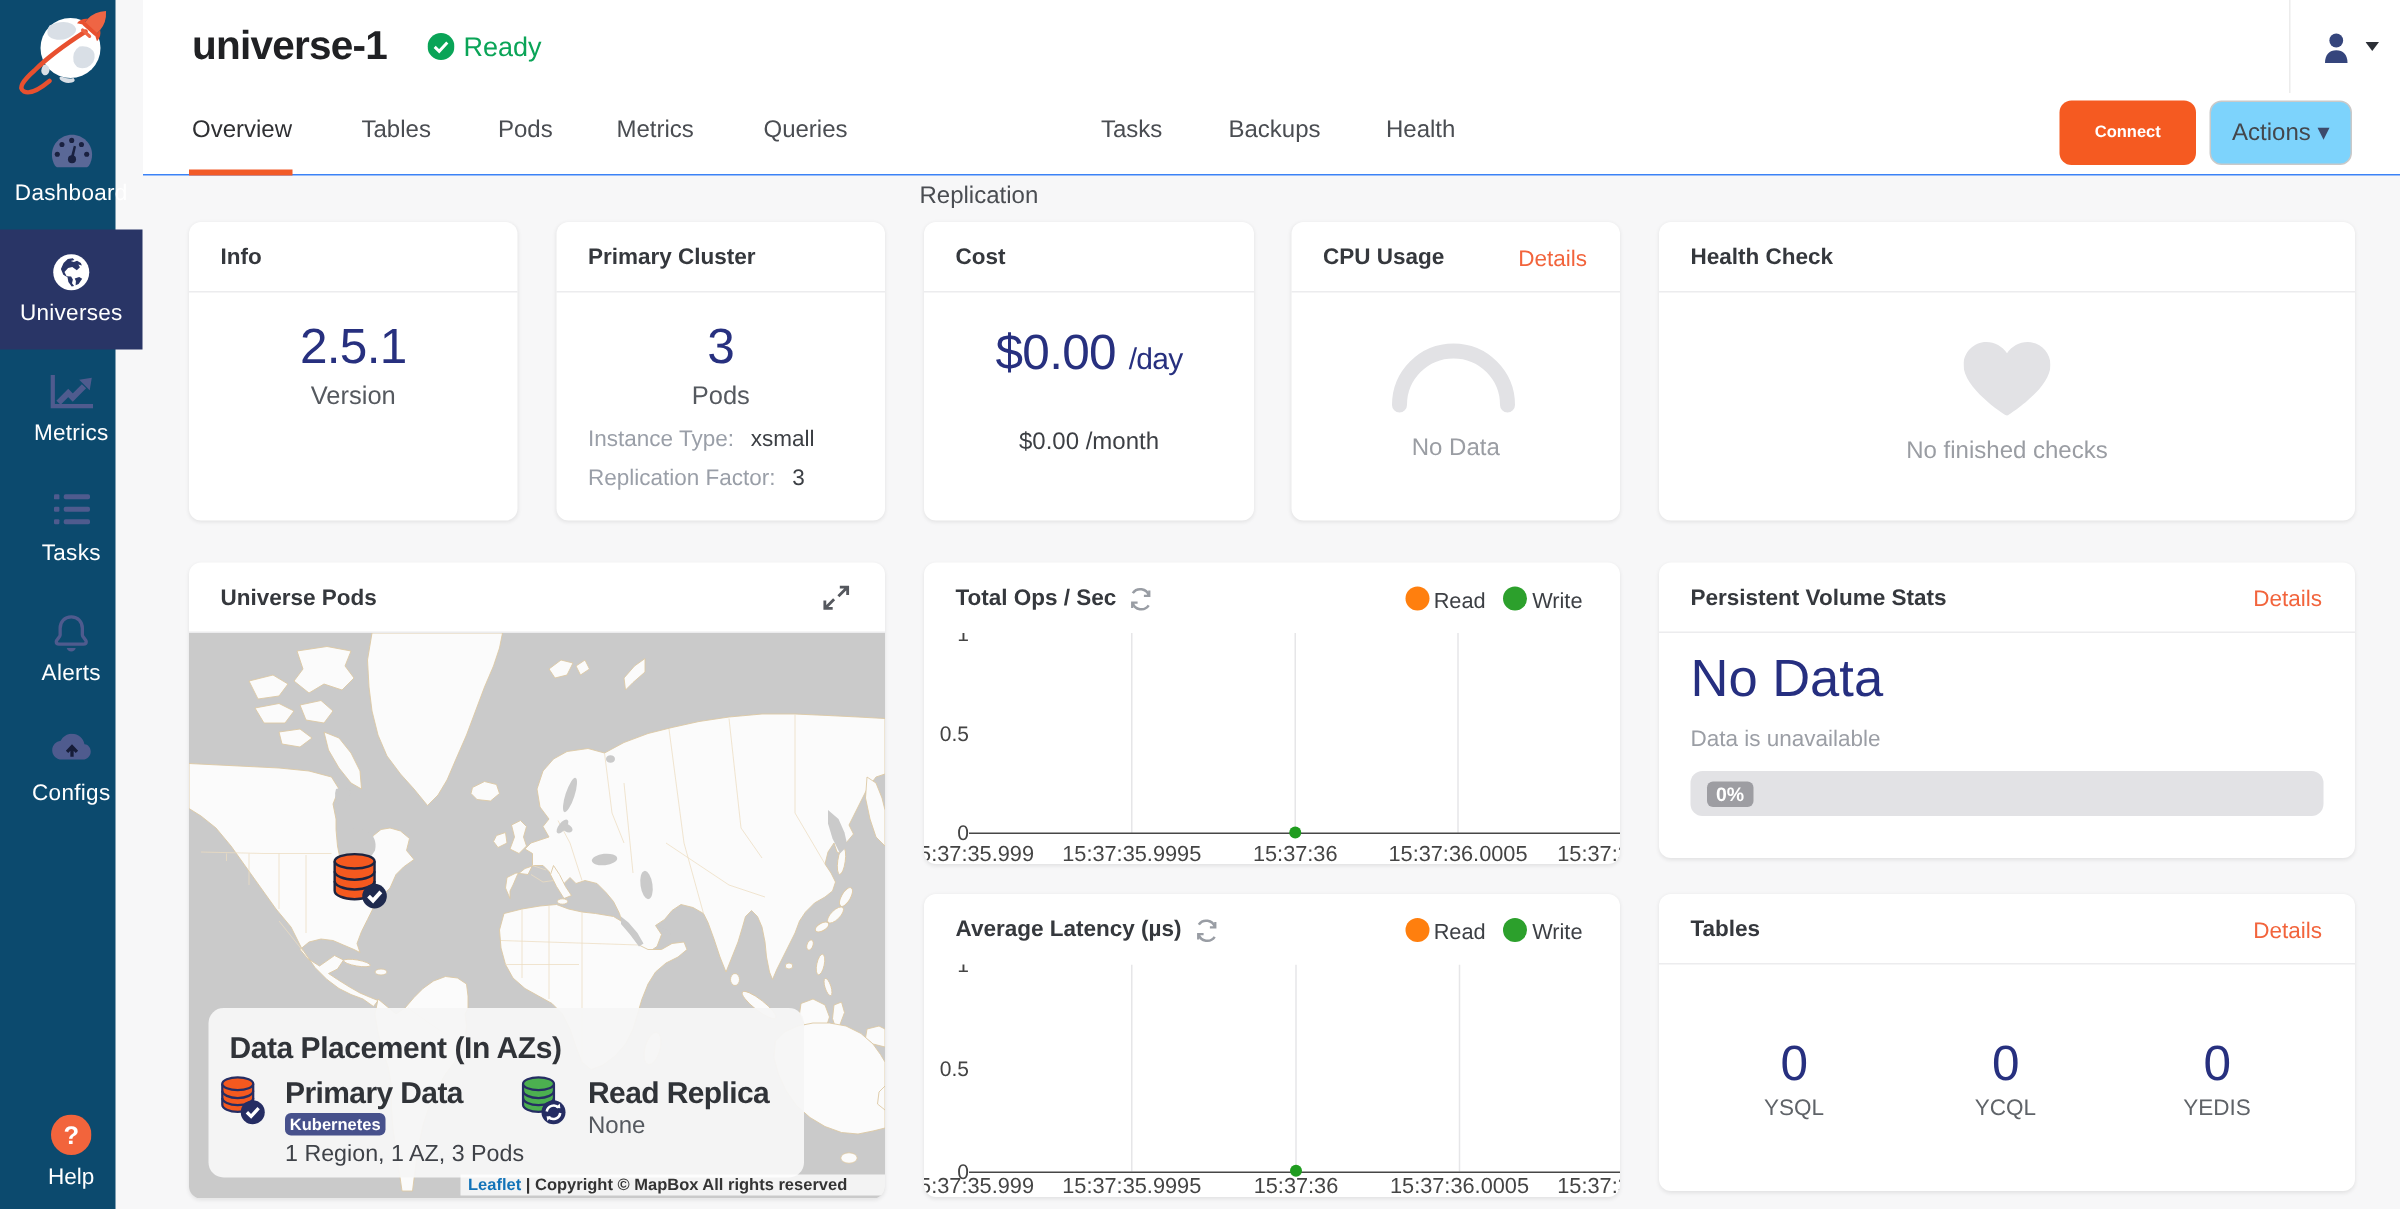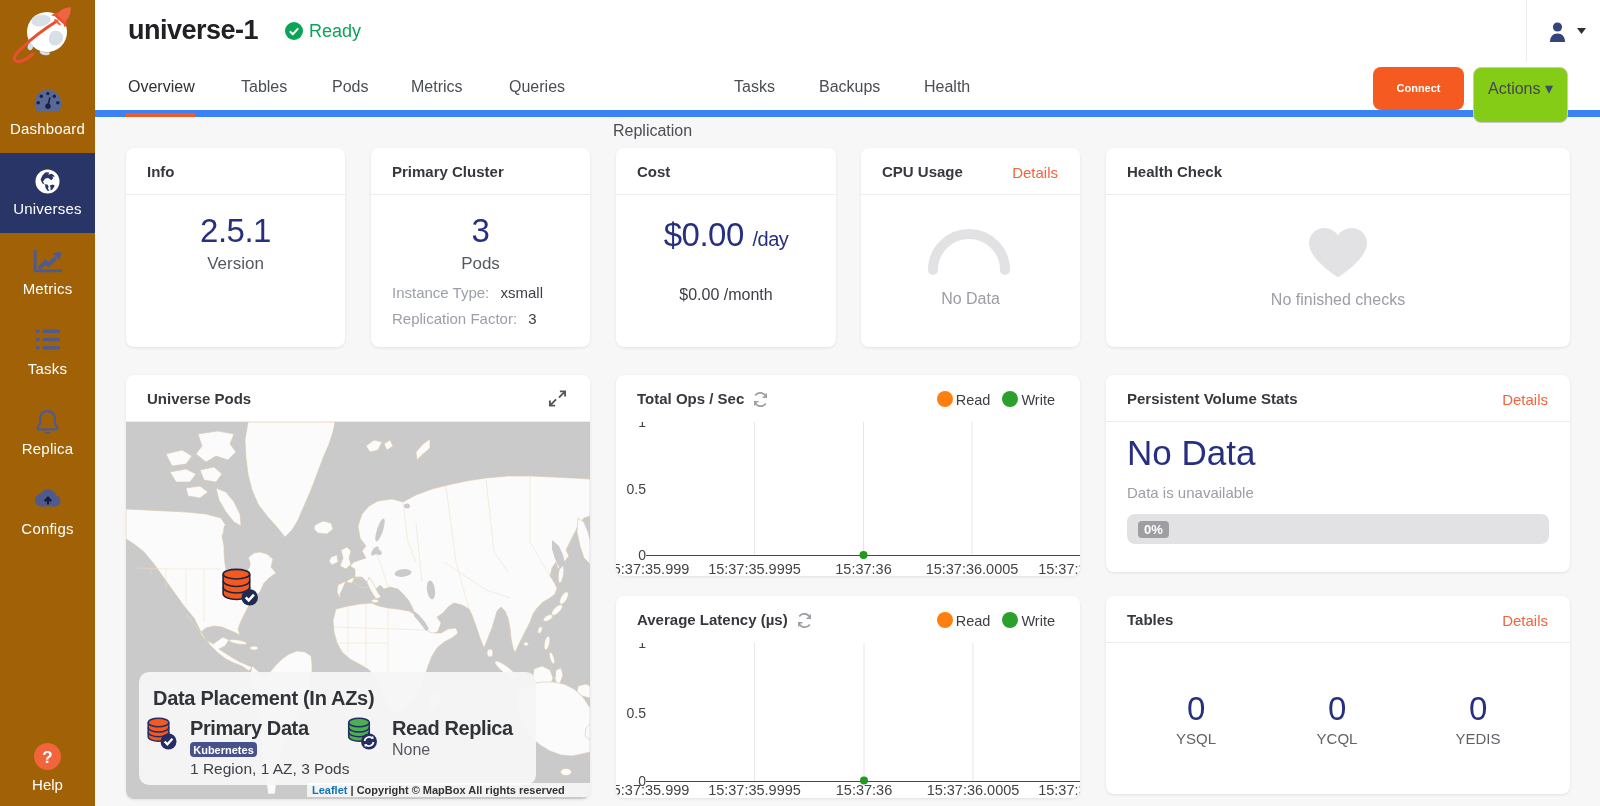--- a/index.html
+++ b/index.html
@@ -1,35 +1,35 @@
 <!DOCTYPE html>
 <html><head>
 <meta charset="utf-8">
 <style>
 * { margin:0; padding:0; box-sizing:border-box; }
 html,body { width:1600px; height:806px; overflow:hidden; font-family:"Liberation Sans", sans-serif; background:#f7f7f8; }
 
-#sidebar { position:fixed; left:0; top:0; width:95px; height:806px; background:#a16207; z-index:10; }
+#sidebar { position:fixed; left:0; top:0; width:77px; height:806px; background:#0c4a6e; z-index:10; }
 .nav-item { position:absolute; left:0; width:95px; height:80px; text-align:center; color:#fff; }
 .nav-item .nicon { display:block; margin:16px auto 0; }
 .nav-item .nlabel { position:absolute; left:0; right:0; top:47px; }
 .nav-item .nlabel { font-size:15px; color:#fff; letter-spacing:0.2px; }
 .nav-item.active { background:#293566; }
 #logo { position:absolute; left:0px; top:0px; width:80px; height:64px; }
 #help { position:absolute; left:0; bottom:13px; width:95px; text-align:center; color:#fff; font-size:15px; }
 
-#header { position:fixed; left:95px; top:0; width:1505px; height:117px; background:#fff; border-bottom:7px solid #3b82f6; z-index:5;padding-left:27px; }
+#header { position:fixed; left:95px; top:0; width:1505px; height:117px; background:#fff; border-bottom:1px solid #3b82f6; z-index:5;padding-left:27px; }
 #title { position:absolute; left:33px; top:15px; font-size:27px; font-weight:bold; color:#202124; letter-spacing:-0.5px;}
 #ready { position:absolute; left:190px; top:21px; color:#0aa457; font-size:18px; font-weight:normal; }
 #ready svg { vertical-align:-3px; margin-right:6px; }
 .tab { position:absolute; top:78px; font-size:16px; color:#4a4d52; }
 .tab.active { color:#2f3033; }
 #tab-underline { position:absolute; left:31px; top:113px; width:69px; height:4px; background:#f25b28; }
 #connect { position:absolute; left:1278px; top:67px; width:91px; height:43px; background:#f55a21; border-radius:8px; color:#fff; font-size:11px; font-weight:bold; text-align:center; line-height:43px; }
-#actions { position:absolute; left:1378px; top:67px; width:95px; height:56px; background:#84cc16; border:1px solid #c9c9c9; border-radius:8px; color:#44474c; font-size:16px; text-align:center; line-height:41px; }
+#actions { position:absolute; left:1378px; top:67px; width:95px; height:43px; background:#7dd3fc; border:1px solid #c9c9c9; border-radius:8px; color:#44474c; font-size:16px; text-align:center; line-height:41px; }
 #vline { position:absolute; left:1431px; top:0; width:1px; height:62px; background:#ececec; }
 #user { position:absolute; left:1454px; top:22px; }
 
 .card { position:absolute; background:#fff; border-radius:8px; box-shadow:0 1px 3px rgba(0,0,0,0.09); }
 .card h3 { font-size:15px; line-height:17px; font-weight:bold; color:#35383d; padding:15px 21px 14px; border-bottom:1px solid #ececee; letter-spacing:0; }
 .details { position:absolute; right:22px; top:16px; color:#f2643c; font-size:15px; font-weight:normal; }
 .bignum { color:#27307f; font-size:33px; line-height:33px; text-align:center; letter-spacing:-0.5px; }
 .sublabel { color:#55595f; font-size:17px; line-height:19px; text-align:center; }
 #content { position:absolute; left:95px; top:117px; width:1505px; height:689px; }
 .ldot { display:inline-block; width:16px; height:16px; border-radius:50%; vertical-align:-2px; }
@@ -382,21 +382,21 @@
       <rect x="0" y="17.1" width="3.6" height="3.4" rx="0.8"></rect>
         <rect x="6.5" y="17.1" width="17.5" height="3.4" rx="1.2"></rect>
     </svg>
     <span class="nlabel">Tasks</span>
   </div>
   <div class="nav-item" style="top:393px;">
     <svg class="nicon" width="25" height="26" viewBox="0 0 25 26">
       <path d="M12.5,2.2 c4.4,0 7.4,3.2 7.4,7.6 v4.6 c0,1.4 2.6,3 2.6,4.4 c0,1 -0.8,1.6 -1.8,1.6 H4.3 c-1,0 -1.8,-0.6 -1.8,-1.6 c0,-1.4 2.6,-3 2.6,-4.4 V9.8 c0,-4.4 3,-7.6 7.4,-7.6z" fill="none" stroke="#4f5b8e" stroke-width="2.2"></path>
       <path d="M9.5,23 a3.1 3.1 0 0 0 6 0 z" fill="#4f5b8e"></path>
     </svg>
-    <span class="nlabel">Replica</span>
+    <span class="nlabel">Alerts</span>
   </div>
   <div class="nav-item" style="top:473px;">
     <svg class="nicon" width="28" height="20" viewBox="0 0 28 20">
       <path fill="#4f5b8e" d="M22.3,7.1 C21.6,3.1 18.2,0.2 14,0.2 c-3.3 0-6.1 1.8-7.5 4.7 C3.3,5.3 0.8,7.9 0.8,11.1 c0,3.5 2.9,6.3 6.4,6.3 h13.9 c3,0 5.4,-2.4 5.4,-5.4 0-2.8-2.2-5.1-4.2-4.9z"></path>
       <path d="M14,15.5 v-6.5 M10.7,12.2 L14,8.7 l3.3,3.5" stroke="#161c38" stroke-width="2.2" fill="none"></path>
     </svg>
     <span class="nlabel">Configs</span>
   </div>
   <div id="help">
     <svg width="27" height="27" viewBox="0 0 27 27" style="display:block; margin:0 auto 6px;">

